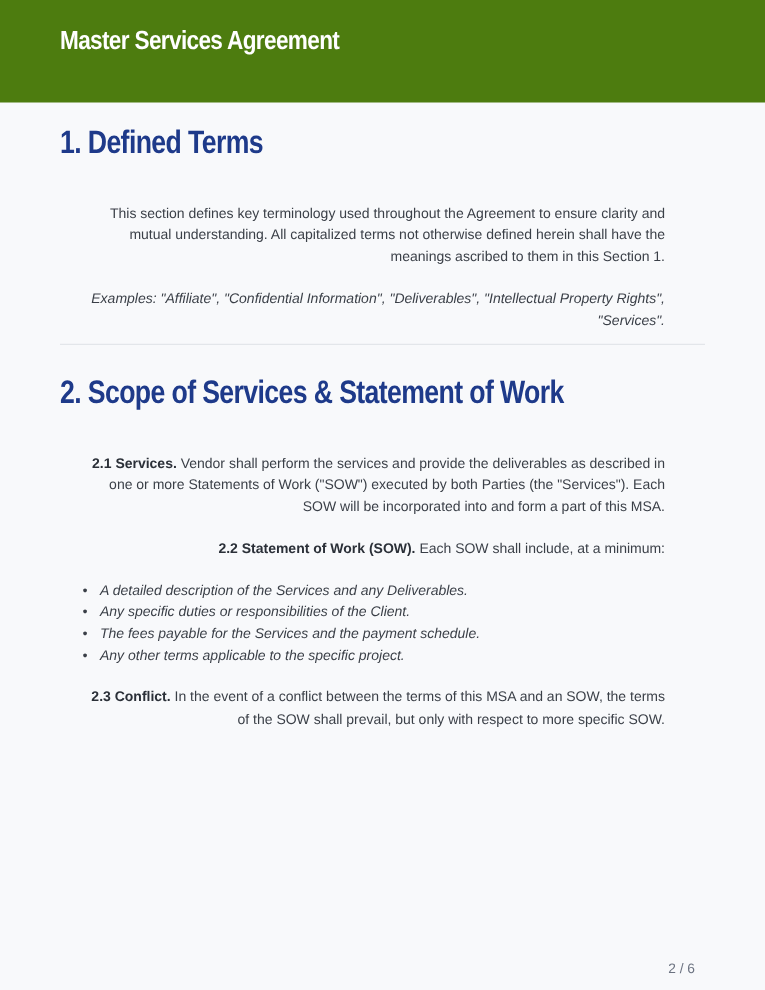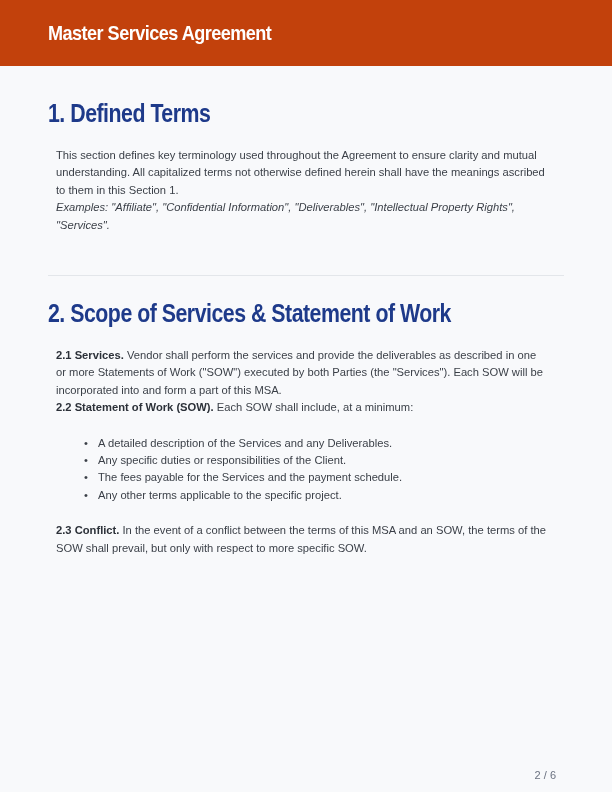--- a/index.html
+++ b/index.html
@@ -1,39 +1,39 @@
 <!DOCTYPE html>
 <html><head>
 <meta charset="utf-8">
 <style>
   html, body { margin:0; padding:0; }
   body {
     width:612px; height:792px; background:#f8f9fb; position:relative; overflow:hidden;
     font-family:"Liberation Sans", sans-serif; color:#3a3f47;
   }
   .header {
-    position:absolute; left:0; top:0; width:612px; height:66px; background:#c2410c;
+    position:absolute; left:0; top:0; width:612px; height:82px; background:#4d7c0f;
   }
   .header-title {
     position:absolute; left:48px; top:21px; color:#ffffff;
     font-family:"Liberation Sans Narrow","Liberation Sans", sans-serif;
     font-size:21px; font-weight:bold; letter-spacing:-0.6px; transform:scaleX(0.86); transform-origin:left;
     white-space:nowrap;
   }
   .h1 {
     position:absolute; left:48px; color:#1e3a8a; font-weight:bold;
     font-size:26px; letter-spacing:-0.6px; transform:scaleX(0.82); transform-origin:left; white-space:nowrap;
   }
   .body {
     position:absolute; left:56px; width:492px; font-size:11.2px; line-height:17.4px; color:#3a3f47;
   }
-  .body p { margin:0; }
+  .body p { margin:16px;text-align:right; }
   .ital { font-style:italic; }
   .divider { position:absolute; left:48px; width:516px; top:275px; height:1px; background:#e3e6ea; }
-  ul { margin:18px; padding-left:24px; list-style:none; }
+  ul { margin:0; padding-left:24px; list-style:none;font-style:italic; }
   li { position:relative; }
   li::before { content:"•"; position:absolute; left:-14px; }
   b { color:#2b3038; }
   .page-num { position:absolute; right:56px; top:769px; font-size:11px; color:#6b7280; }
 </style>
 </head>
 <body>
 
 <div class="header">
   <div class="header-title">Master Services Agreement</div>

